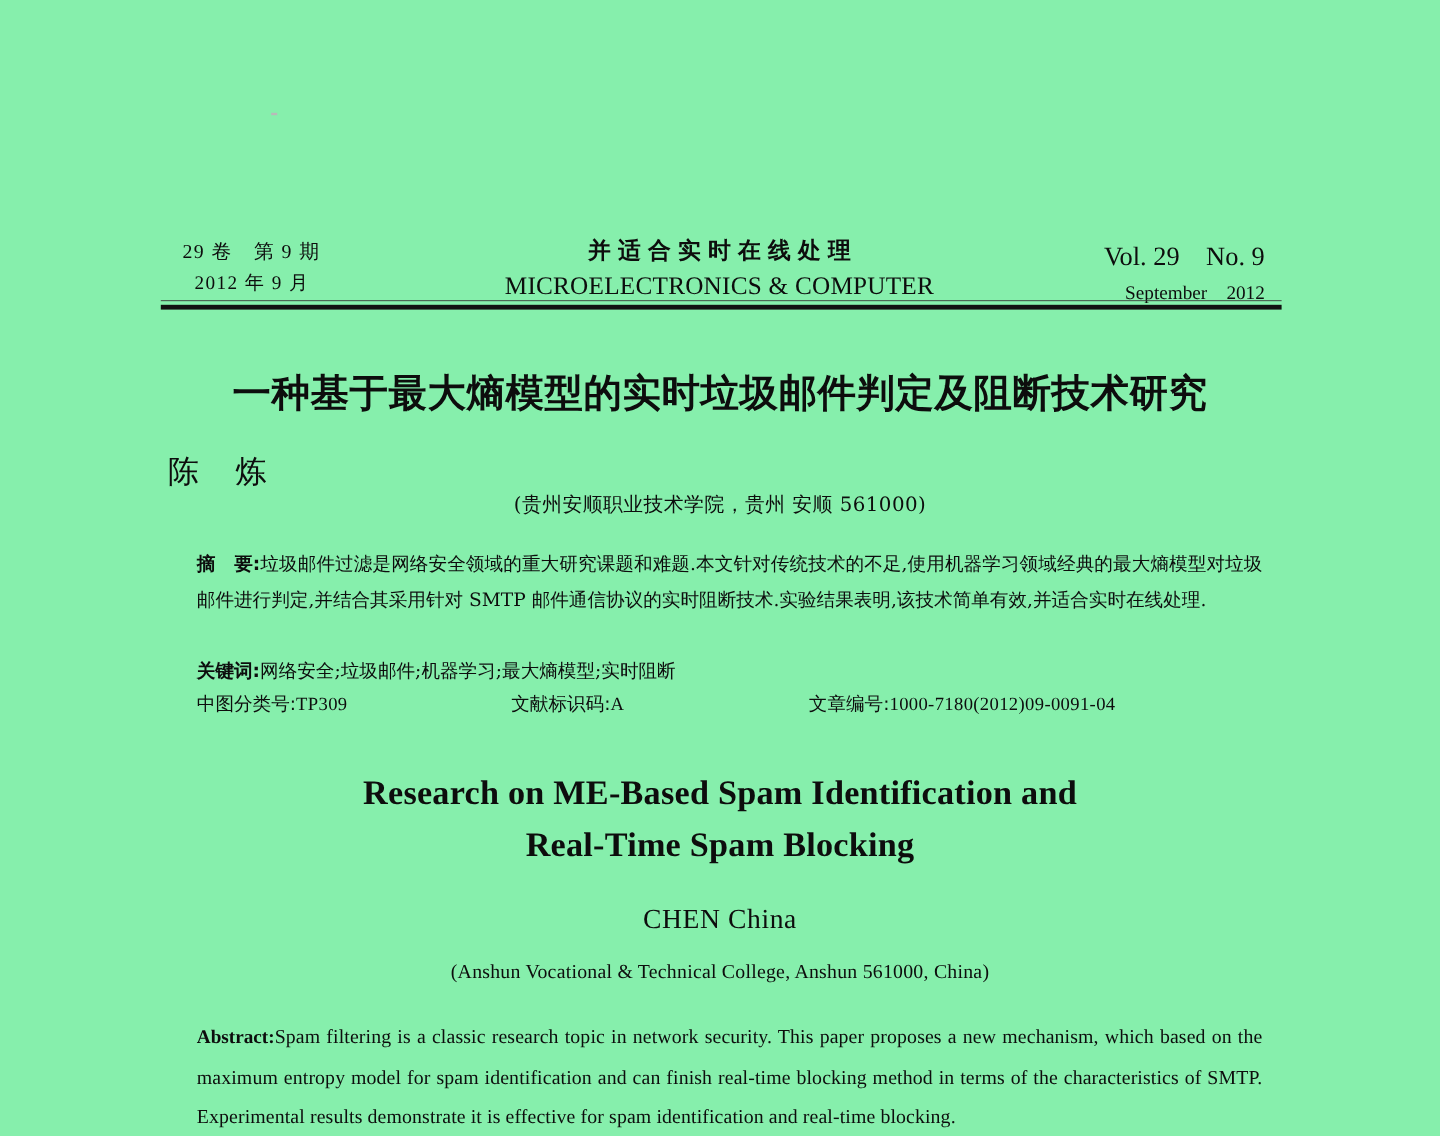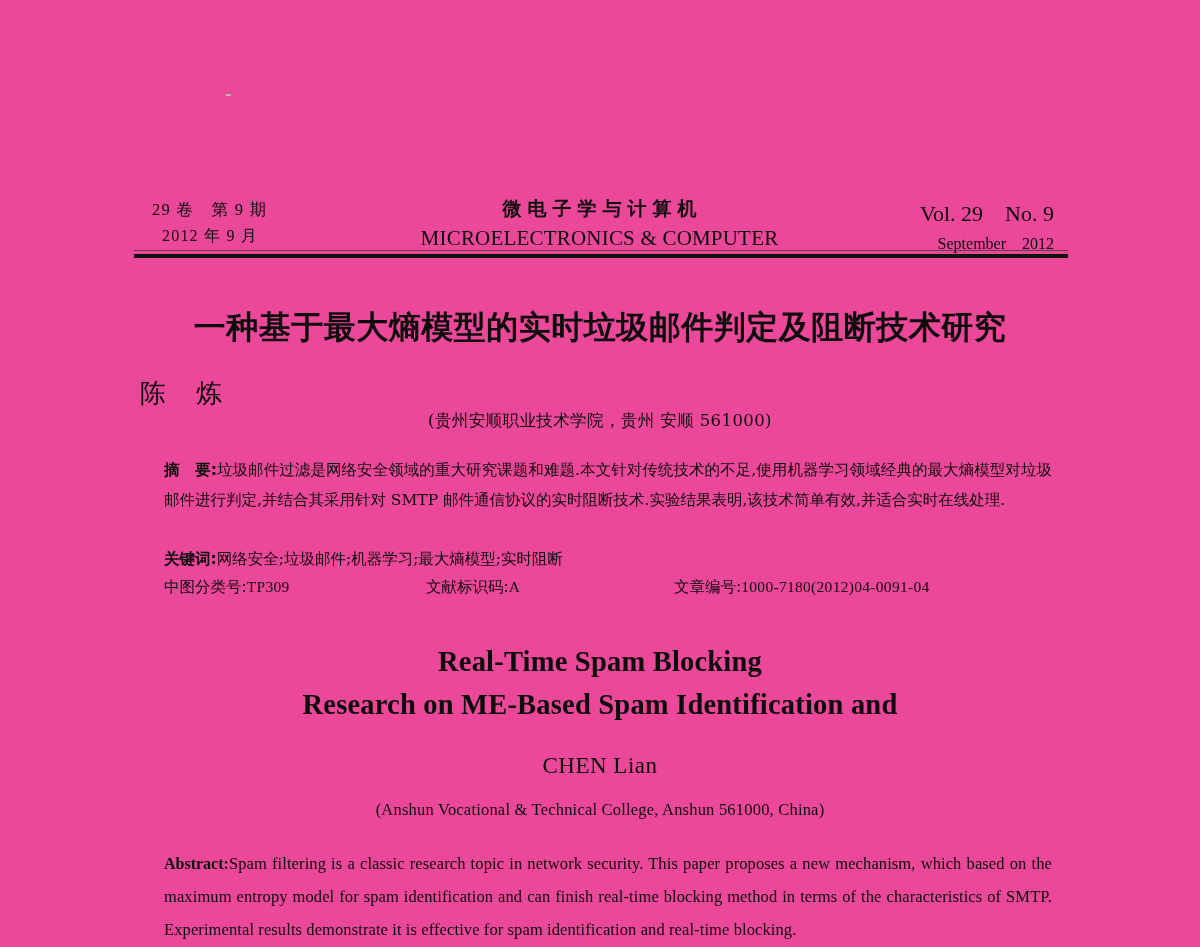--- a/index.html
+++ b/index.html
@@ -14,21 +14,21 @@
     overflow: hidden;
     font-family: "Liberation Serif", "DejaVu Serif", serif;
     color: #0d0d0d;
     -webkit-font-smoothing: none;
   }
 
   
   .page {
     position: absolute;
     inset: 0;
-    background: #ec4899;
+    background: #86efac;
   }
 
   .content {
     position: absolute;
     left: 140px;
     top: 0;
     width: 920px;
     height: 947px;
   }
 
@@ -276,21 +276,21 @@
   <div class="speck"></div>
 
   <div class="content">
 
     <div class="journal-header">
       <div class="jh-left">
         <div class="line1">29 卷　第 9 期</div>
         <div class="line2">2012 年 9 月</div>
       </div>
       <div class="jh-center">
-        <div class="cn">微电子学与计算机</div>
+        <div class="cn">并适合实时在线处理</div>
         <div class="en">MICROELECTRONICS &amp; COMPUTER</div>
       </div>
       <div class="jh-right">
         <div class="line1">Vol. 29　No. 9</div>
         <div class="line2">September　2012</div>
       </div>
     </div>
 
     <div class="rule-group">
       <div class="rule-thin"></div>
@@ -310,30 +310,30 @@
     </div>
 
     <div class="cn-class-row">
       <div class="item-clc">
         <span class="lbl">中图分类号:</span><span class="val">TP309</span>
       </div>
       <div class="item-doc">
         <span class="lbl">文献标识码:</span><span class="val">A</span>
       </div>
       <div class="item-art">
-        <span class="lbl">文章编号:</span><span class="val">1000-7180(2012)04-0091-04</span>
+        <span class="lbl">文章编号:</span><span class="val">1000-7180(2012)09-0091-04</span>
       </div>
     </div>
 
     <div class="en-title">
+      <div>Research on ME-Based Spam Identification and</div>
       <div>Real-Time Spam Blocking</div>
-      <div>Research on ME-Based Spam Identification and</div>
-    </div>
-
-    <div class="en-author">CHEN Lian</div>
+    </div>
+
+    <div class="en-author">CHEN China</div>
     <div class="en-affil">(Anshun Vocational &amp; Technical College, Anshun 561000, China)</div>
 
     <div class="en-abstract">
       <span class="lbl">Abstract:</span><span class="body">Spam filtering is a classic research topic in network security.  This paper proposes a new mechanism, which based on the maximum entropy model for spam identification and can finish real-time blocking method in terms of the characteristics of SMTP.  Experimental results demonstrate it is effective for spam identification and real-time blocking.</span>
     </div>
 
   </div>
 </div>
 
 </body></html>

